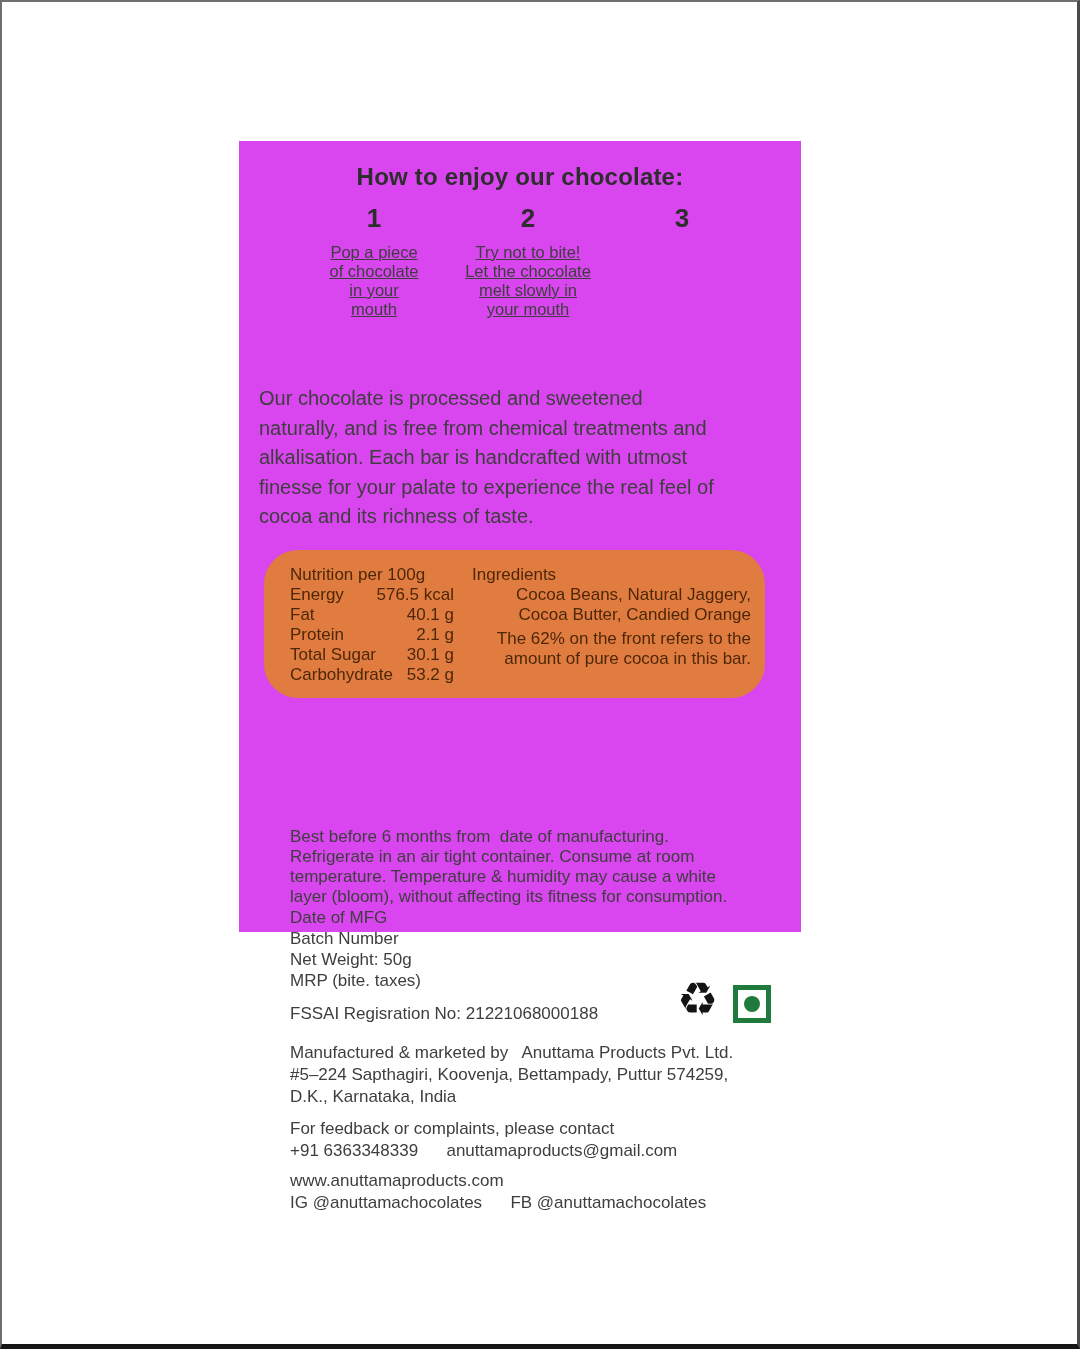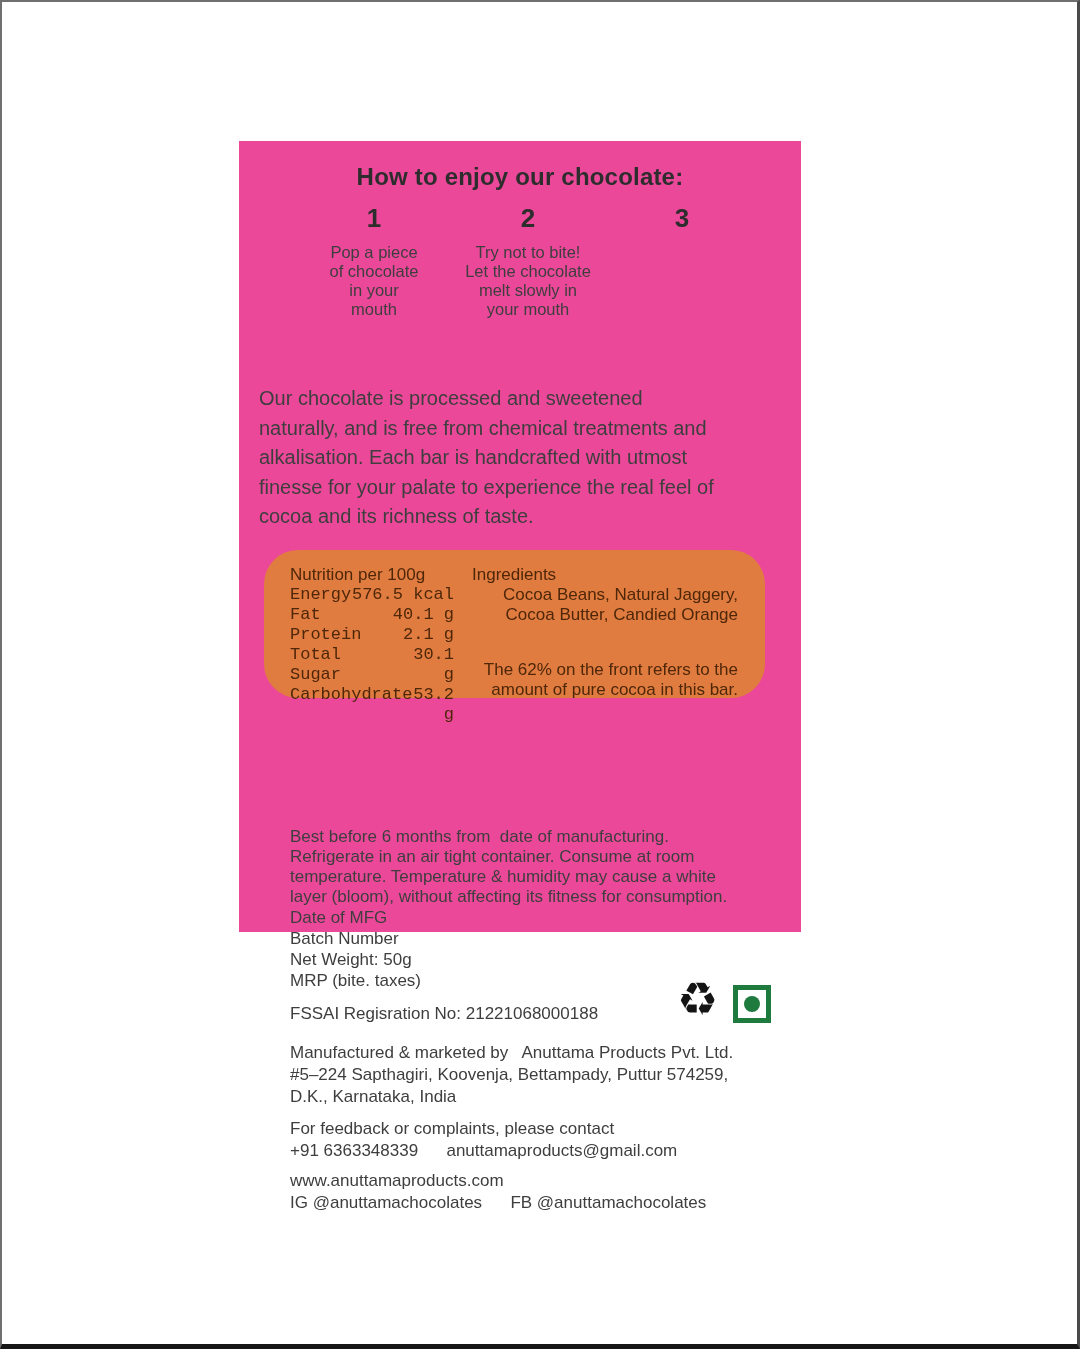--- a/index.html
+++ b/index.html
@@ -11,63 +11,64 @@
     border-top:2px solid #6f6f6f;
     border-left:2px solid #6f6f6f;
     border-right:3px solid #4a4a4a;
     border-bottom:5px solid #161616;
     font-family:"Liberation Sans", sans-serif;
     overflow:hidden;
   }
   .panel{
     position:absolute;left:237px;top:139px;
     width:562px;height:791px;
-    background:#ec4899;
+    background:#d946ef;
   }
   .title{
     position:absolute;top:22px;left:0;width:100%;
     text-align:center;
     font-size:24px;font-weight:bold;color:#2d2d2d;
     letter-spacing:0.2px;
   }
   .steps{
     position:absolute;top:62px;left:58px;right:42px;
     display:flex;justify-content:space-between;
   }
   .step{width:168px;text-align:center;}
   .step-number{
     font-size:26px;font-weight:bold;color:#2d2d2d;
     margin-bottom:10px;line-height:30px;
   }
   .step-text{
     font-size:16.5px;line-height:19px;color:#3e3e3e;
     white-space:pre-wrap;
+    text-decoration:underline;
   }
   .paragraph{
     position:absolute;top:243px;left:20px;width:522px;
     font-size:20px;line-height:29.5px;color:#3e3e3e;
     white-space:pre-wrap;
   }
   .nutrition-box{
     position:absolute;top:409px;left:25px;
     width:501px;height:148px;
     box-sizing:border-box;
     background:#E17C40;
     border-radius:34px;
-    padding:15px 27px 0 26px;
+    padding:15px 14px 0 26px;
     display:flex;
     color:#4E2708;
     font-size:17px;line-height:20px;
   }
   .nutri-col{width:164px;margin-right:18px;flex-shrink:0;}
-  .nutri-row{display:flex;justify-content:space-between;font-family:Liberation Mono, monospace;}
+  .nutri-row{display:flex;justify-content:space-between;}
   .nutri-value{text-align:right;}
   .ingredients-col{flex:1;}
   .pre{white-space:pre-wrap;text-align:right;}
-  .cocoa-note{margin-top:35px;}
+  .cocoa-note{margin-top:4px;}
   .blk{
     position:absolute;left:51px;right:18px;
     font-size:17px;line-height:20px;color:#3e3e3e;
     white-space:pre-wrap;
   }
   .claims{top:574px;}
   .allergen{top:614px;}
   .storage{top:686px;}
   .declarations{top:766px;line-height:21px;}
   .fssai{top:863px;}

